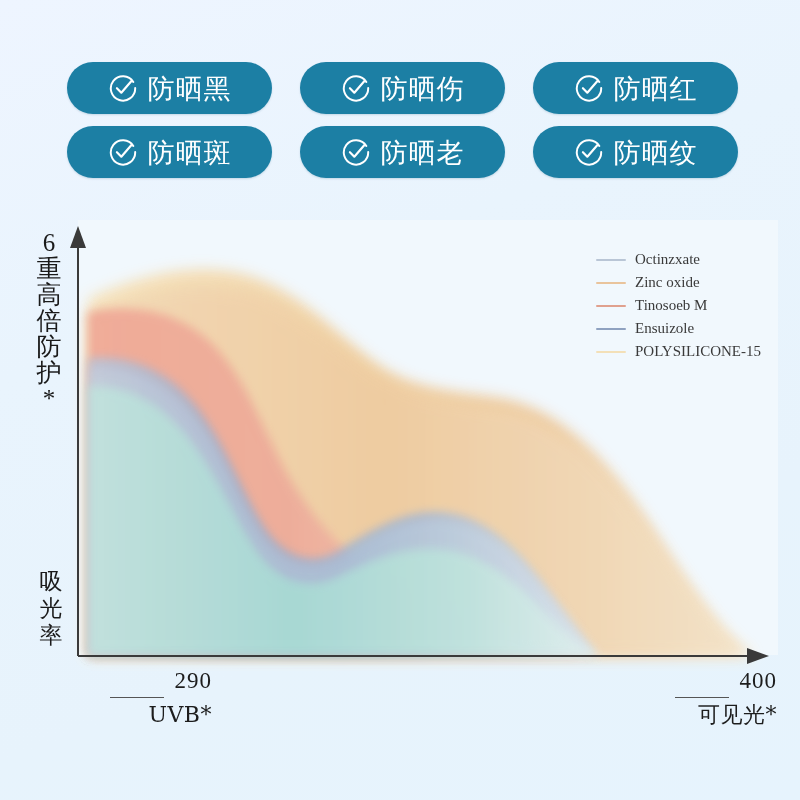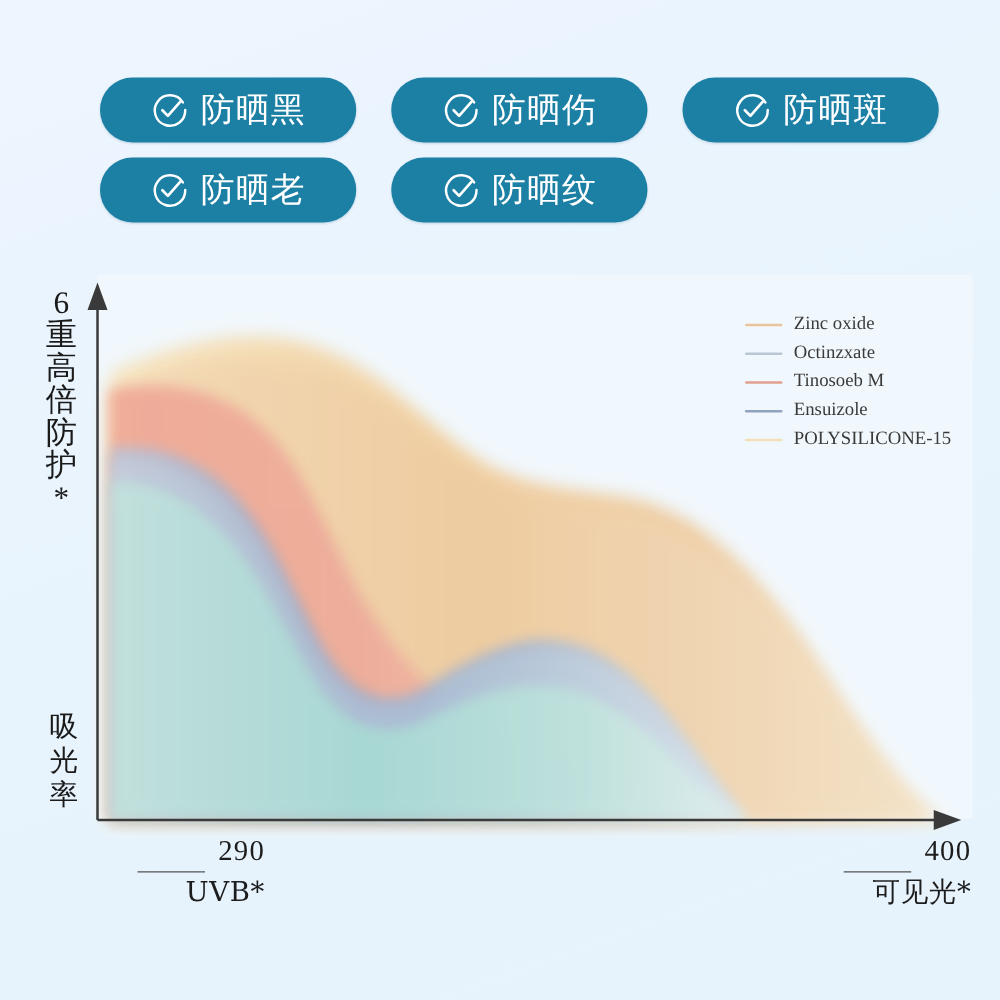--- a/index.html
+++ b/index.html
@@ -18,21 +18,21 @@
     position: relative;
     width: 800px;
     height: 800px;
     background: linear-gradient(160deg, #eef5ff 0%, #e9f4fd 35%, #e7f3fc 70%, #e6f3fd 100%);
     overflow: hidden;
   }
 
   
   #badge-grid {
     position: absolute;
-    left: 80px;
+    left: 67px;
     top: 62px;
     width: 700px;
     display: grid;
     grid-template-columns: repeat(3, 205px);
     grid-column-gap: 28px;
     grid-row-gap: 12px;
   }
   .badge {
     height: 52px;
     border-radius: 26px;
@@ -169,20 +169,27 @@
     </div>
 
     <div class="badge">
       <svg class="check-icon" viewBox="0 0 32 32">
         <path d="M27 9.5 A13 13 0 1 0 29 16" fill="none" stroke="#ffffff" stroke-width="2.1" stroke-linecap="round"></path>
         <path d="M9.5 16.2 L14.2 21 L25 8.6" fill="none" stroke="#ffffff" stroke-width="2.3" stroke-linecap="round" stroke-linejoin="round"></path>
       </svg>
       <span class="badge-label">防晒伤</span>
     </div>
 
+    <div class="badge">
+      <svg class="check-icon" viewBox="0 0 32 32">
+        <path d="M27 9.5 A13 13 0 1 0 29 16" fill="none" stroke="#ffffff" stroke-width="2.1" stroke-linecap="round"></path>
+        <path d="M9.5 16.2 L14.2 21 L25 8.6" fill="none" stroke="#ffffff" stroke-width="2.3" stroke-linecap="round" stroke-linejoin="round"></path>
+      </svg>
+      <span class="badge-label">防晒红</span>
+    </div>
 
     <div class="badge">
       <svg class="check-icon" viewBox="0 0 32 32">
         <path d="M27 9.5 A13 13 0 1 0 29 16" fill="none" stroke="#ffffff" stroke-width="2.1" stroke-linecap="round"></path>
         <path d="M9.5 16.2 L14.2 21 L25 8.6" fill="none" stroke="#ffffff" stroke-width="2.3" stroke-linecap="round" stroke-linejoin="round"></path>
       </svg>
       <span class="badge-label">防晒斑</span>
     </div>
 
     <div class="badge">
@@ -326,26 +333,26 @@
     <div class="y-label" id="y-label-bottom">
       <span>
           <span style="display: block;">吸</span>
           <span style="display: block;">光</span>
           <span style="display: block;">率</span>
         </span>
     </div>
 
     <div id="legend">
       <div class="legend-row">
+        <span class="legend-swatch" style="background:#b9c6d6"></span>
+        <span class="legend-text">Octinzxate</span>
+      </div>
+      <div class="legend-row">
         <span class="legend-swatch" style="background:#e9c49c"></span>
         <span class="legend-text">Zinc oxide</span>
-      </div>
-      <div class="legend-row">
-        <span class="legend-swatch" style="background:#b9c6d6"></span>
-        <span class="legend-text">Octinzxate</span>
       </div>
       <div class="legend-row">
         <span class="legend-swatch" style="background:#e0a18e"></span>
         <span class="legend-text">Tinosoeb M</span>
       </div>
       <div class="legend-row">
         <span class="legend-swatch" style="background:#8fa2c0"></span>
         <span class="legend-text">Ensuizole</span>
       </div>
       <div class="legend-row">

